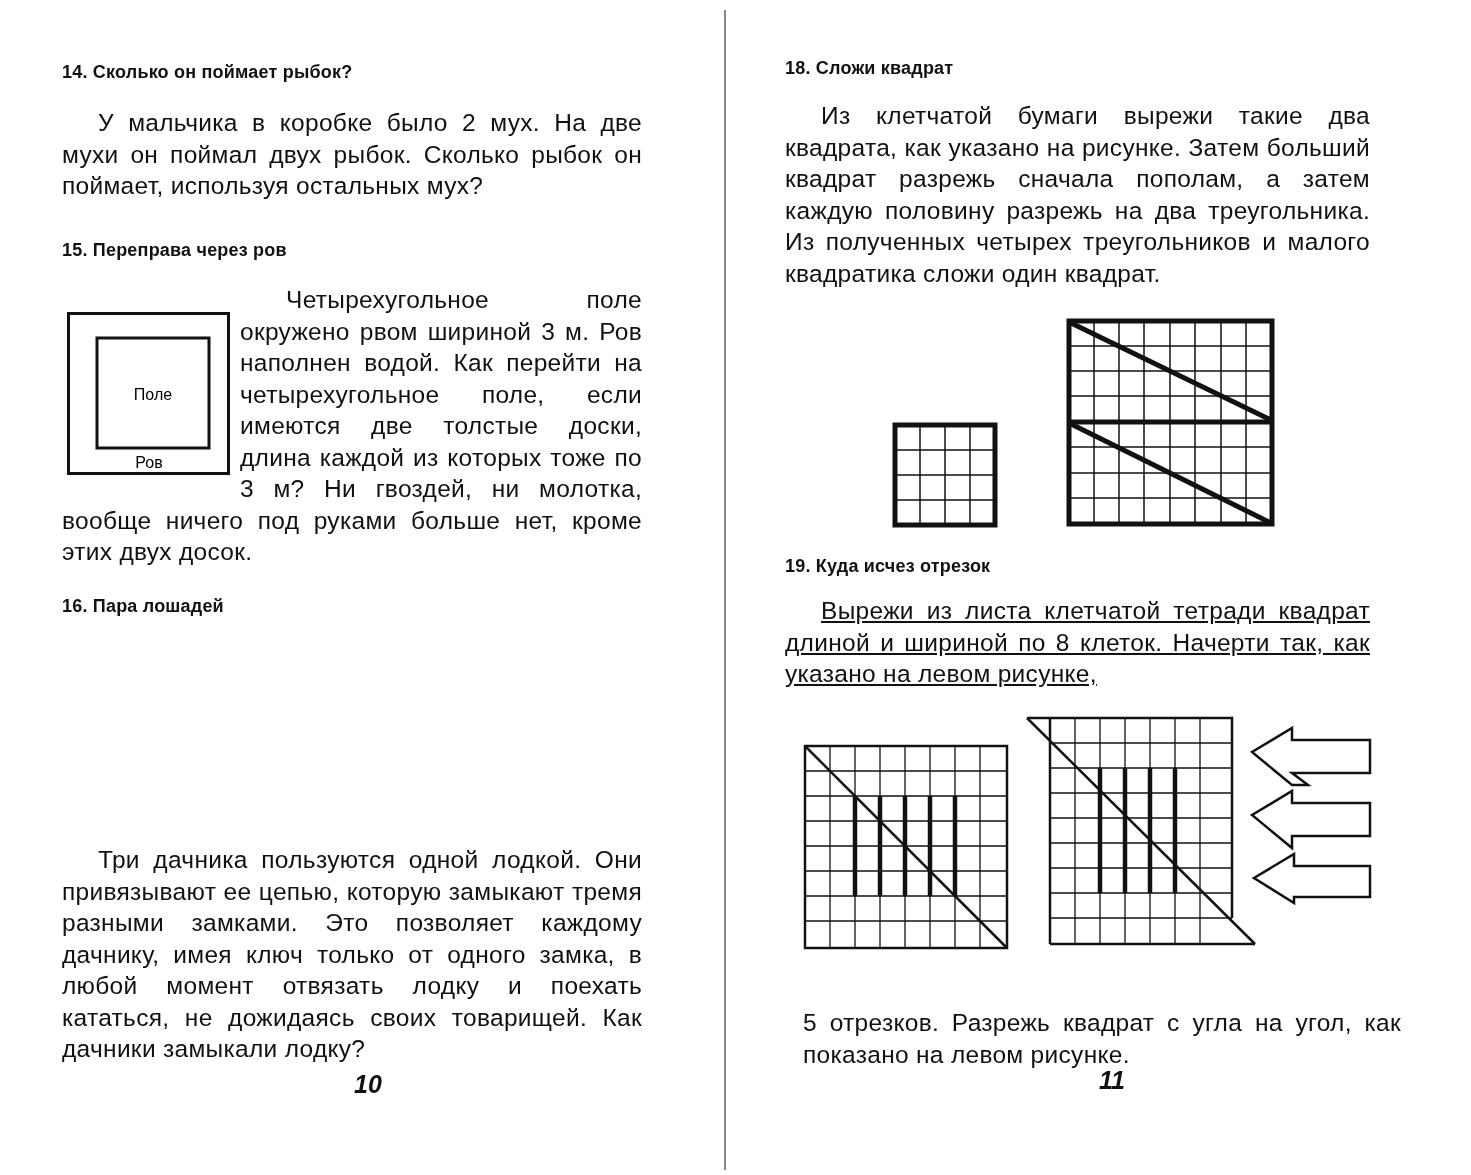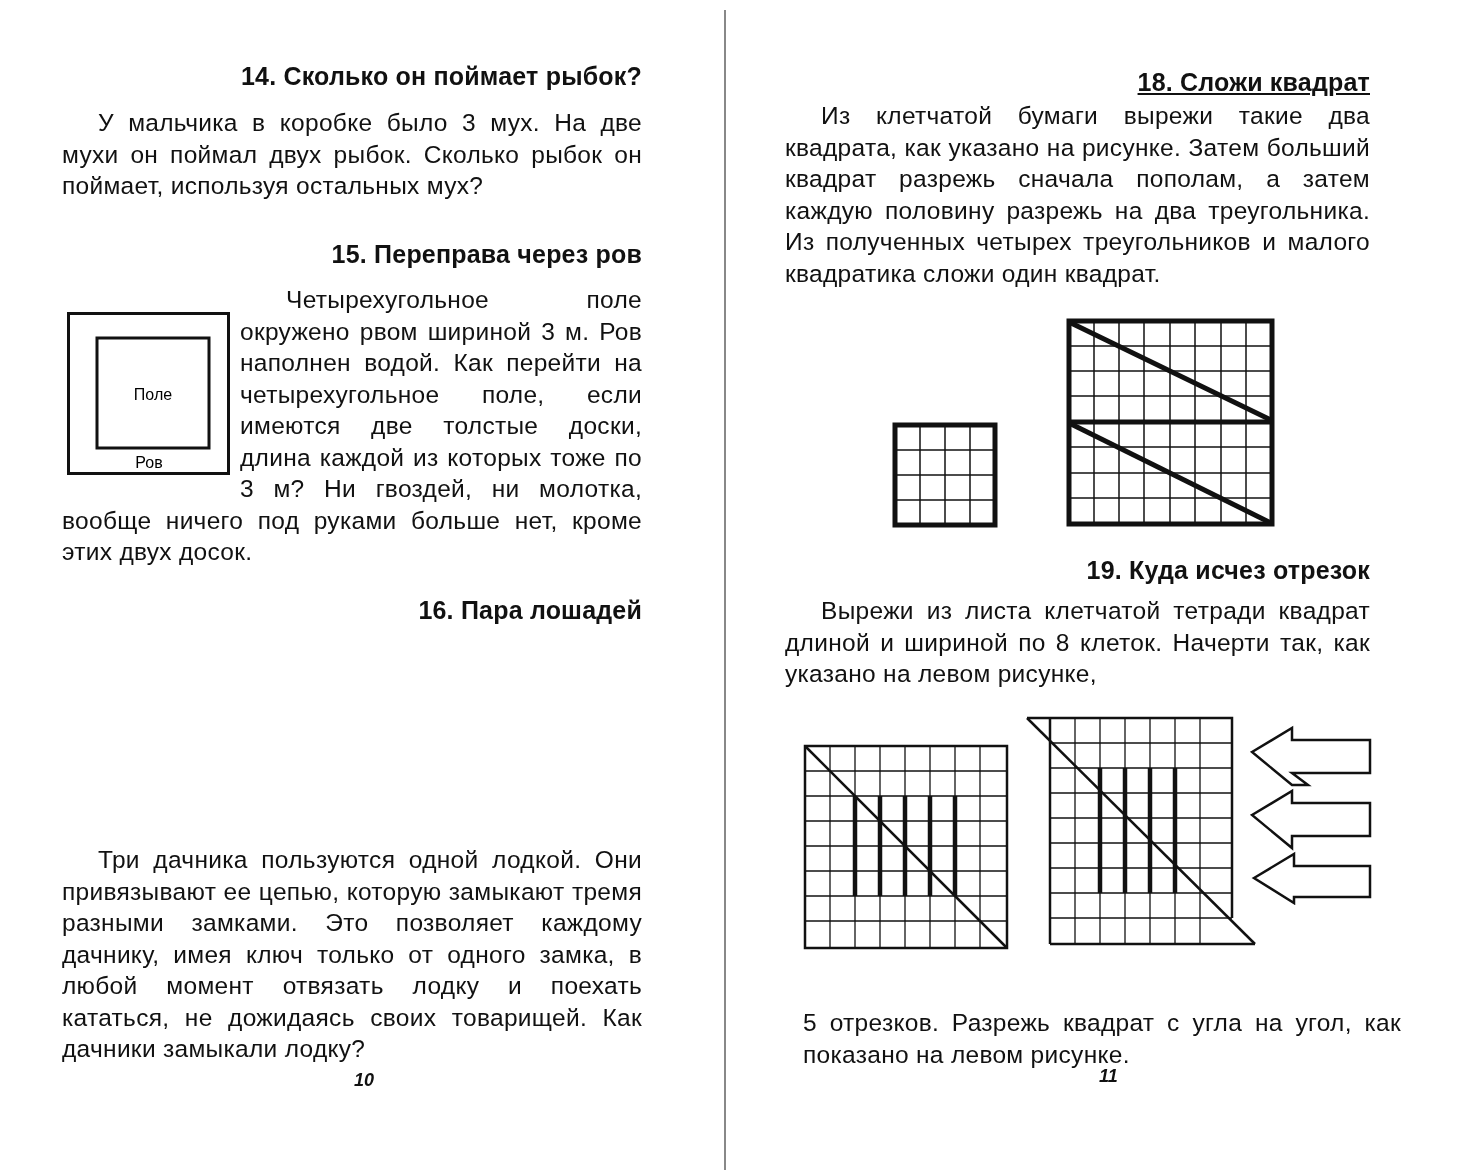--- a/index.html
+++ b/index.html
@@ -1,36 +1,36 @@
 <!DOCTYPE html>
 <html><head>
 <meta charset="utf-8">
 <style>
   html,body{margin:0;padding:0;background:#fff;}
   body{width:1471px;height:1175px;position:relative;overflow:hidden;font-family:"Liberation Sans",sans-serif;color:#111;}
   .page{position:absolute;top:0;height:1175px;}
   .page.left{left:62px;width:580px;}
   .page.right{left:785px;width:585px;}
   .spine{position:absolute;left:724px;top:10px;width:2px;height:1160px;background:#555;opacity:.7;}
-  .title{position:absolute;font-weight:bold;font-size:25px;text-align:right;width:100%;letter-spacing:0.2px;}
+  .title{position:absolute;font-weight:bold;font-size:18px;text-align:left;width:100%;letter-spacing:0.2px;}
   .para{position:absolute;font-size:24.5px;line-height:31.5px;text-align:justify;letter-spacing:0.3px;}
   .para p{margin:0;text-indent:36px;}
-  .pagenum{position:absolute;font-weight:bold;font-style:italic;font-size:18px;}
+  .pagenum{position:absolute;font-weight:bold;font-style:italic;font-size:25px;}
   svg{position:absolute;}
   .lbl{font-family:"Liberation Sans",sans-serif;font-size:16px;}
 </style>
 </head>
 <body>
 
 <div class="spine"></div>
 
 <div class="page left">
   <div class="title" style="top:62px;">14. Сколько он поймает рыбок?</div>
   <div class="para" style="top:107px;width:580px;">
-      <p>У мальчика в коробке было 3 мух. На две мухи он поймал двух рыбок. Сколько рыбок он поймает, используя остальных мух?</p>
+      <p>У мальчика в коробке было 2 мух. На две мухи он поймал двух рыбок. Сколько рыбок он поймает, используя остальных мух?</p>
     </div>
 
   <div class="title" style="top:240px;">15. Переправа через ров</div>
 
   <svg style="left:5px;top:312px;" width="165" height="164">
     <rect x="1.5" y="1.5" width="160" height="160" fill="none" stroke="#111" stroke-width="3"></rect>
     <rect x="30" y="26" width="112" height="110" fill="none" stroke="#111" stroke-width="3"></rect>
     <text x="86" y="88" text-anchor="middle" class="lbl">Поле</text>
     <text x="82" y="156" text-anchor="middle" class="lbl">Ров</text>
   </svg>
@@ -43,21 +43,21 @@
   <div class="title" style="top:596px;">16. Пара лошадей</div>
 
   <div class="para" style="top:796px;width:580px;margin-top:48px;">
       <p>Три дачника пользуются одной лодкой. Они привязывают ее цепью, которую замыкают тремя разными замками. Это позволяет каждому дачнику, имея ключ только от одного замка, в любой момент отвязать лодку и поехать кататься, не дожидаясь своих товарищей. Как дачники замыкали лодку?</p>
     </div>
 
   <div class="pagenum" style="top:1070px;left:292px;">10</div>
 </div>
 
 <div class="page right">
-  <div class="title" style="top:68px;text-decoration:underline;">18. Сложи квадрат</div>
+  <div class="title" style="top:58px;">18. Сложи квадрат</div>
   <div class="para" style="top:100px;width:585px;">
       <p>Из клетчатой бумаги вырежи такие два квадрата, как указано на рисунке. Затем больший квадрат разрежь сначала пополам, а затем каждую половину разрежь на два треугольника. Из полученных четырех треугольников и малого квадратика сложи один квадрат.</p>
     </div>
 
   <svg style="left:107px;top:422px;" width="106" height="106">
     <g stroke="#111" stroke-width="1.5">
       <line x1="28" y1="3" x2="28" y2="103"></line>
         <line x1="53" y1="3" x2="53" y2="103"></line>
         <line x1="78" y1="3" x2="78" y2="103"></line>
       <line x1="3" y1="28" x2="103" y2="28"></line>
@@ -83,21 +83,21 @@
         <line x1="3" y1="155" x2="206" y2="155"></line>
         <line x1="3" y1="180" x2="206" y2="180"></line>
     </g>
     <line x1="3" y1="104" x2="206" y2="104" stroke="#111" stroke-width="5"></line>
     <line x1="5" y1="5" x2="205" y2="102" stroke="#111" stroke-width="5"></line>
     <line x1="5" y1="106" x2="205" y2="205" stroke="#111" stroke-width="5"></line>
     <rect x="3" y="3" width="203" height="203" fill="none" stroke="#111" stroke-width="5"></rect>
   </svg>
 
   <div class="title" style="top:556px;">19. Куда исчез отрезок</div>
-  <div class="para" style="top:595px;width:585px;">
+  <div class="para" style="top:595px;width:585px;text-decoration:underline;">
       <p>Вырежи из листа клетчатой тетради квадрат длиной и шириной по 8 клеток. Начерти так, как указано на левом рисунке,</p>
     </div>
 
   <svg style="left:18px;top:744px;" width="208" height="206">
     <g stroke="#111" stroke-width="1.3">
       <line x1="27" y1="2" x2="27" y2="204"></line>
         <line x1="52" y1="2" x2="52" y2="204"></line>
         <line x1="77" y1="2" x2="77" y2="204"></line>
         <line x1="102" y1="2" x2="102" y2="204"></line>
       <line x1="127" y1="2" x2="127" y2="204"></line>

